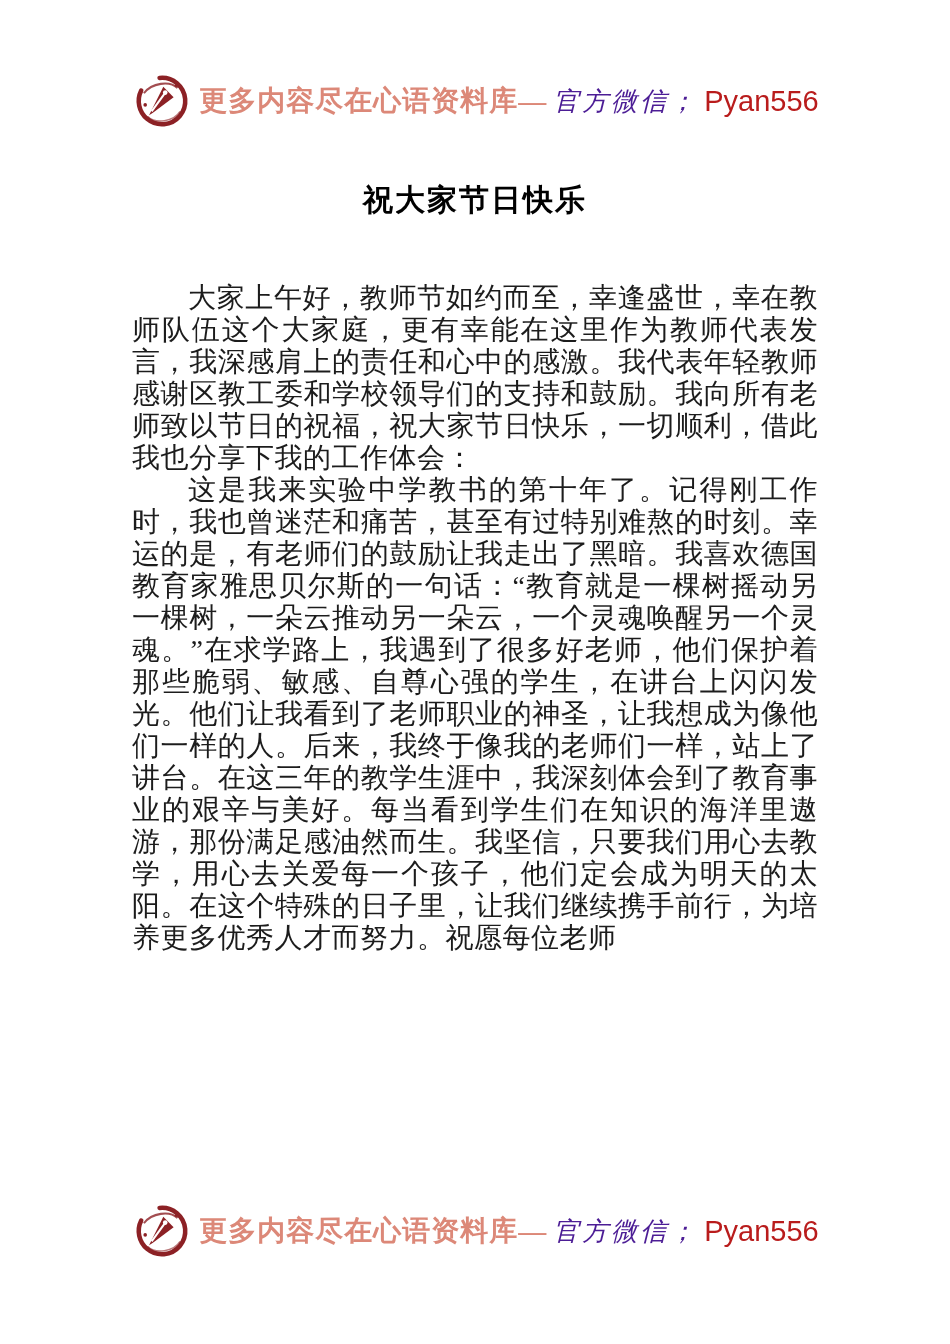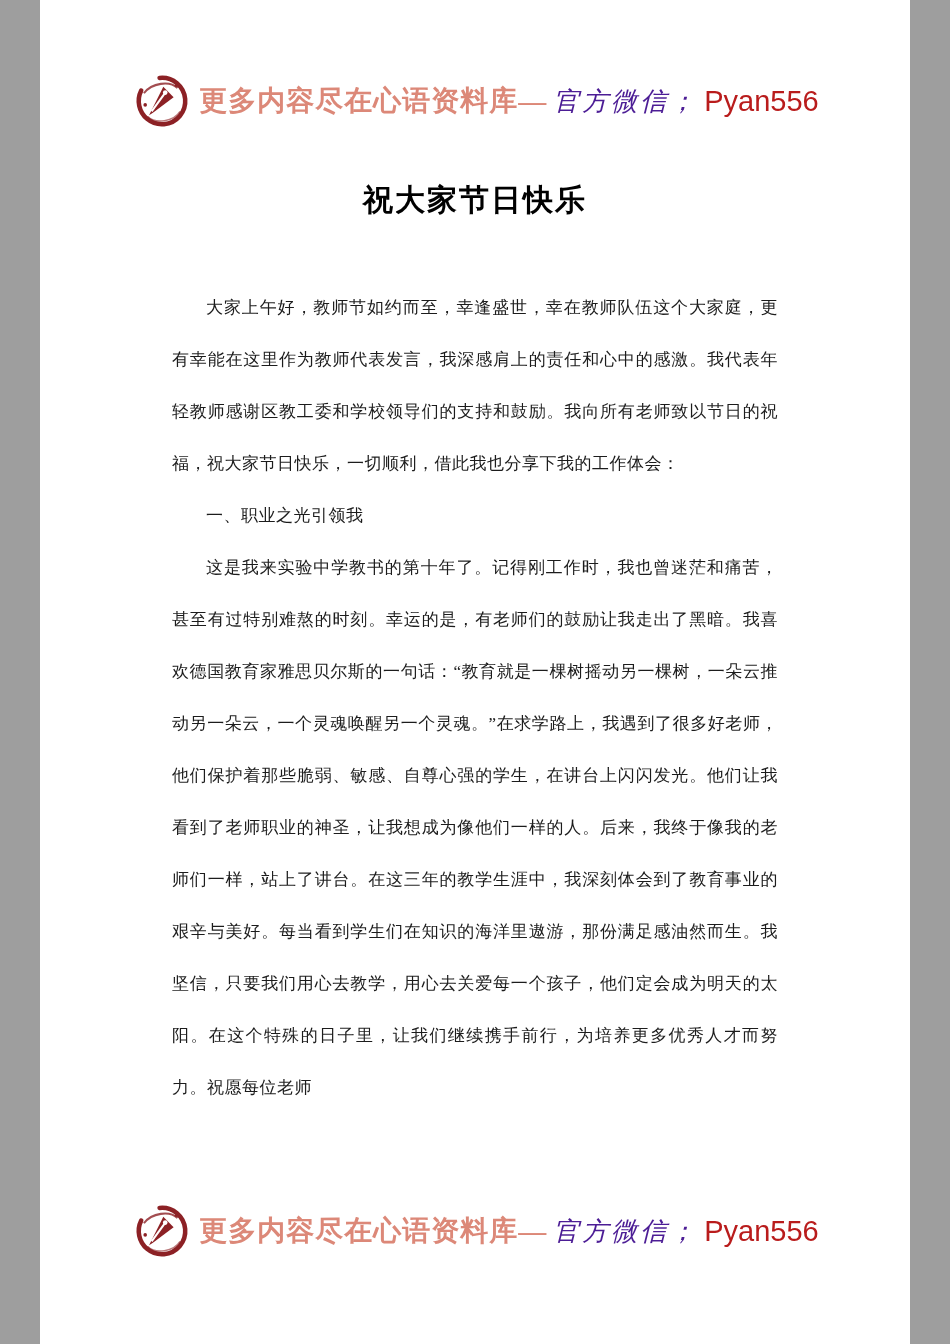--- a/index.html
+++ b/index.html
@@ -1,19 +1,19 @@
 <!DOCTYPE html>
 <html><head>
 <meta charset="utf-8">
 <style>
   * { margin: 0; padding: 0; box-sizing: border-box; }
   html, body { background: #9e9e9e; }
   .page {
     position: relative;
-    width: 870px;
+    width: 950px;
     height: 1344px;
     margin: 0 auto;
     background: #ffffff;
     overflow: hidden;
     font-family: "Liberation Serif", serif;
   }
   .watermark {
     position: absolute;
     left: 0; right: 0;
     display: flex;
@@ -56,22 +56,22 @@
     font-family: "Liberation Sans", sans-serif;
   }
   .doc-body {
     position: absolute;
     top: 282px;
     left: 132px;
     right: 132px;
     color: #1c1c1c;
   }
   .doc-body p {
-    font-size: 17px;
-    line-height: 52px;
+    font-size: 28px;
+    line-height: 32px;
     text-indent: 2em;
     text-align: justify;
     letter-spacing: 0.5px;
   }
 </style>
 </head>
 <body>
 
 <div class="page">
 
@@ -94,21 +94,20 @@
     </span>
     <span class="wm-brand">更多内容尽在心语资料库—</span>
     <span class="wm-label">官方微信；</span>
     <span class="wm-wechat">Pyan556</span>
   </div>
 
   <div class="doc-title">祝大家节日快乐</div>
 
   <div class="doc-body">
       <p>大家上午好，教师节如约而至，幸逢盛世，幸在教师队伍这个大家庭，更有幸能在这里作为教师代表发言，我深感肩上的责任和心中的感激。我代表年轻教师感谢区教工委和学校领导们的支持和鼓励。我向所有老师致以节日的祝福，祝大家节日快乐，一切顺利，借此我也分享下我的工作体会：</p>
-      <p>一、职业之光引领我</p>
       <p>这是我来实验中学教书的第十年了。记得刚工作时，我也曾迷茫和痛苦，甚至有过特别难熬的时刻。幸运的是，有老师们的鼓励让我走出了黑暗。我喜欢德国教育家雅思贝尔斯的一句话：“教育就是一棵树摇动另一棵树，一朵云推动另一朵云，一个灵魂唤醒另一个灵魂。”在求学路上，我遇到了很多好老师，他们保护着那些脆弱、敏感、自尊心强的学生，在讲台上闪闪发光。他们让我看到了老师职业的神圣，让我想成为像他们一样的人。后来，我终于像我的老师们一样，站上了讲台。在这三年的教学生涯中，我深刻体会到了教育事业的艰辛与美好。每当看到学生们在知识的海洋里遨游，那份满足感油然而生。我坚信，只要我们用心去教学，用心去关爱每一个孩子，他们定会成为明天的太阳。在这个特殊的日子里，让我们继续携手前行，为培养更多优秀人才而努力。祝愿每位老师</p>
     </div>
 
   <div class="watermark bottom">
     <span class="wm-logo">
       <svg viewBox="0 0 48 48" width="62" height="62">
         <g fill="none" stroke="#8c2125">
           <circle cx="24" cy="24" r="18" stroke-width="3.5" stroke-dasharray="80 18" stroke-linecap="round" transform="rotate(-50 24 24)"></circle>
           <path d="M10 18 C 16 10, 30 8, 36 14" stroke-width="1.6" opacity="0.8"></path>
           <path d="M38 32 C 33 40, 19 42, 13 36" stroke-width="1.2" opacity="0.6"></path>

